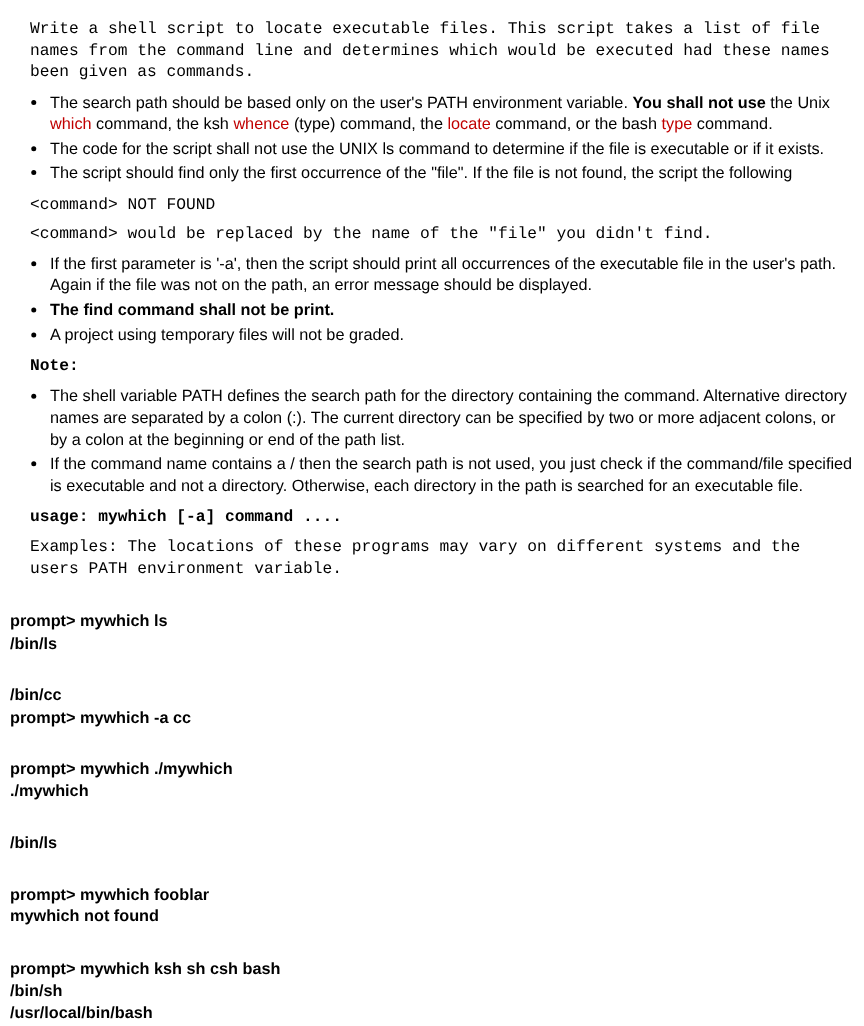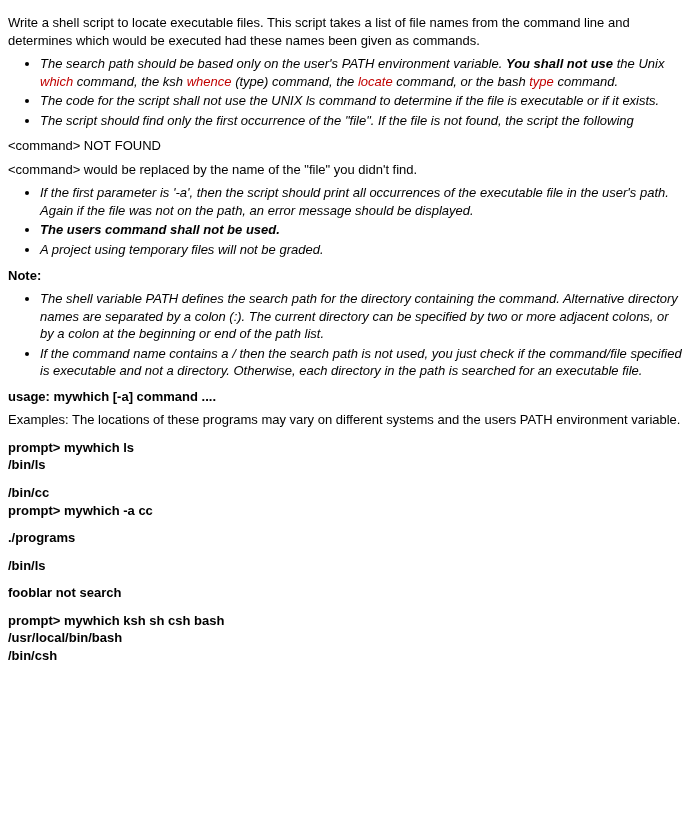--- a/index.html
+++ b/index.html
@@ -5,45 +5,45 @@
   body {
     font-family: Arial, Helvetica, sans-serif;
     font-size: 13px;
     color: #000;
     margin: 8px;
     width: 675px;
     line-height: 1.35;
   }
   .red { color: #c00000; }
   ul { margin: 4px 0 8px 0; padding-left: 32px; }
-  li { margin-bottom: 2px; font-style: italic; }
-  p { margin: 6px 0; }
+  li { margin-bottom: 2px; }
+  p { margin: 6px 16px; font-family: Liberation Mono, monospace; }
   .bold { font-weight: bold; }
-  .block { margin-top: 10px; margin-bottom: 10px; }
+  .block { margin-top: 24px; margin-bottom: 10px; }
 </style>
 </head>
 <body>
 
 <p>Write a shell script to locate executable files. This script takes a list of file names from the command line and determines which would be executed had these names been given as commands.</p>
 
 <ul>
   <li>
     <span>The search path should be based only on the user's PATH environment variable. </span><span class="bold">You shall not use</span><span> the Unix </span><span class="red">which</span><span> command, the ksh </span><span class="red">whence</span><span> (type) command, the </span><span class="red">locate</span><span> command, or the bash </span><span class="red">type</span><span> command.</span>
   </li>
   <li>The code for the script shall not use the UNIX ls command to determine if the file is executable or if it exists.</li>
   <li>The script should find only the first occurrence of the "file". If the file is not found, the script  the following</li>
 </ul>
 
 <p>&lt;command&gt; NOT FOUND</p>
 
 <p>&lt;command&gt; would be replaced by the name of the "file" you didn't find.</p>
 
 <ul>
   <li>If the first parameter is '-a', then the script should print all occurrences of the executable file in the user's path. Again if the file was not on the path, an error message should be displayed.</li>
-  <li class="bold">The users command shall not be used.</li>
+  <li class="bold">The find command shall not be print.</li>
   <li>A project using  temporary files will not be graded.</li>
 </ul>
 
 <p class="bold">Note:</p>
 
 <ul>
   <li>The shell variable PATH defines the search path for the directory containing the command. Alternative directory names are separated by a colon (:). The current directory can be specified by two or more adjacent colons, or by a colon at the beginning or end of the path list.</li>
   <li>If the command name contains a / then the search path is not used, you just check if the command/file specified is executable and not a directory. Otherwise, each directory in the path is searched for an executable file.</li>
 </ul>
 
@@ -55,28 +55,31 @@
   <div>prompt&gt; mywhich ls</div>
   <div>/bin/ls</div>
 </div>
 
 <div class="bold block">
   <div>/bin/cc</div>
   <div>prompt&gt; mywhich -a cc</div>
 </div>
 
 <div class="bold block">
-  <div>./programs</div>
+  <div>prompt&gt; mywhich ./mywhich</div>
+  <div>./mywhich</div>
 </div>
 
 <div class="bold block">
   <div>/bin/ls</div>
 </div>
 
 <div class="bold block">
-  <div>fooblar not search</div>
+  <div>prompt&gt; mywhich fooblar</div>
+  <div>mywhich not found</div>
 </div>
 
 <div class="bold block">
   <div>prompt&gt; mywhich ksh sh csh bash</div>
+  <div>/bin/sh</div>
   <div>/usr/local/bin/bash</div>
   <div>/bin/csh</div>
 </div>
 
 </body></html>

